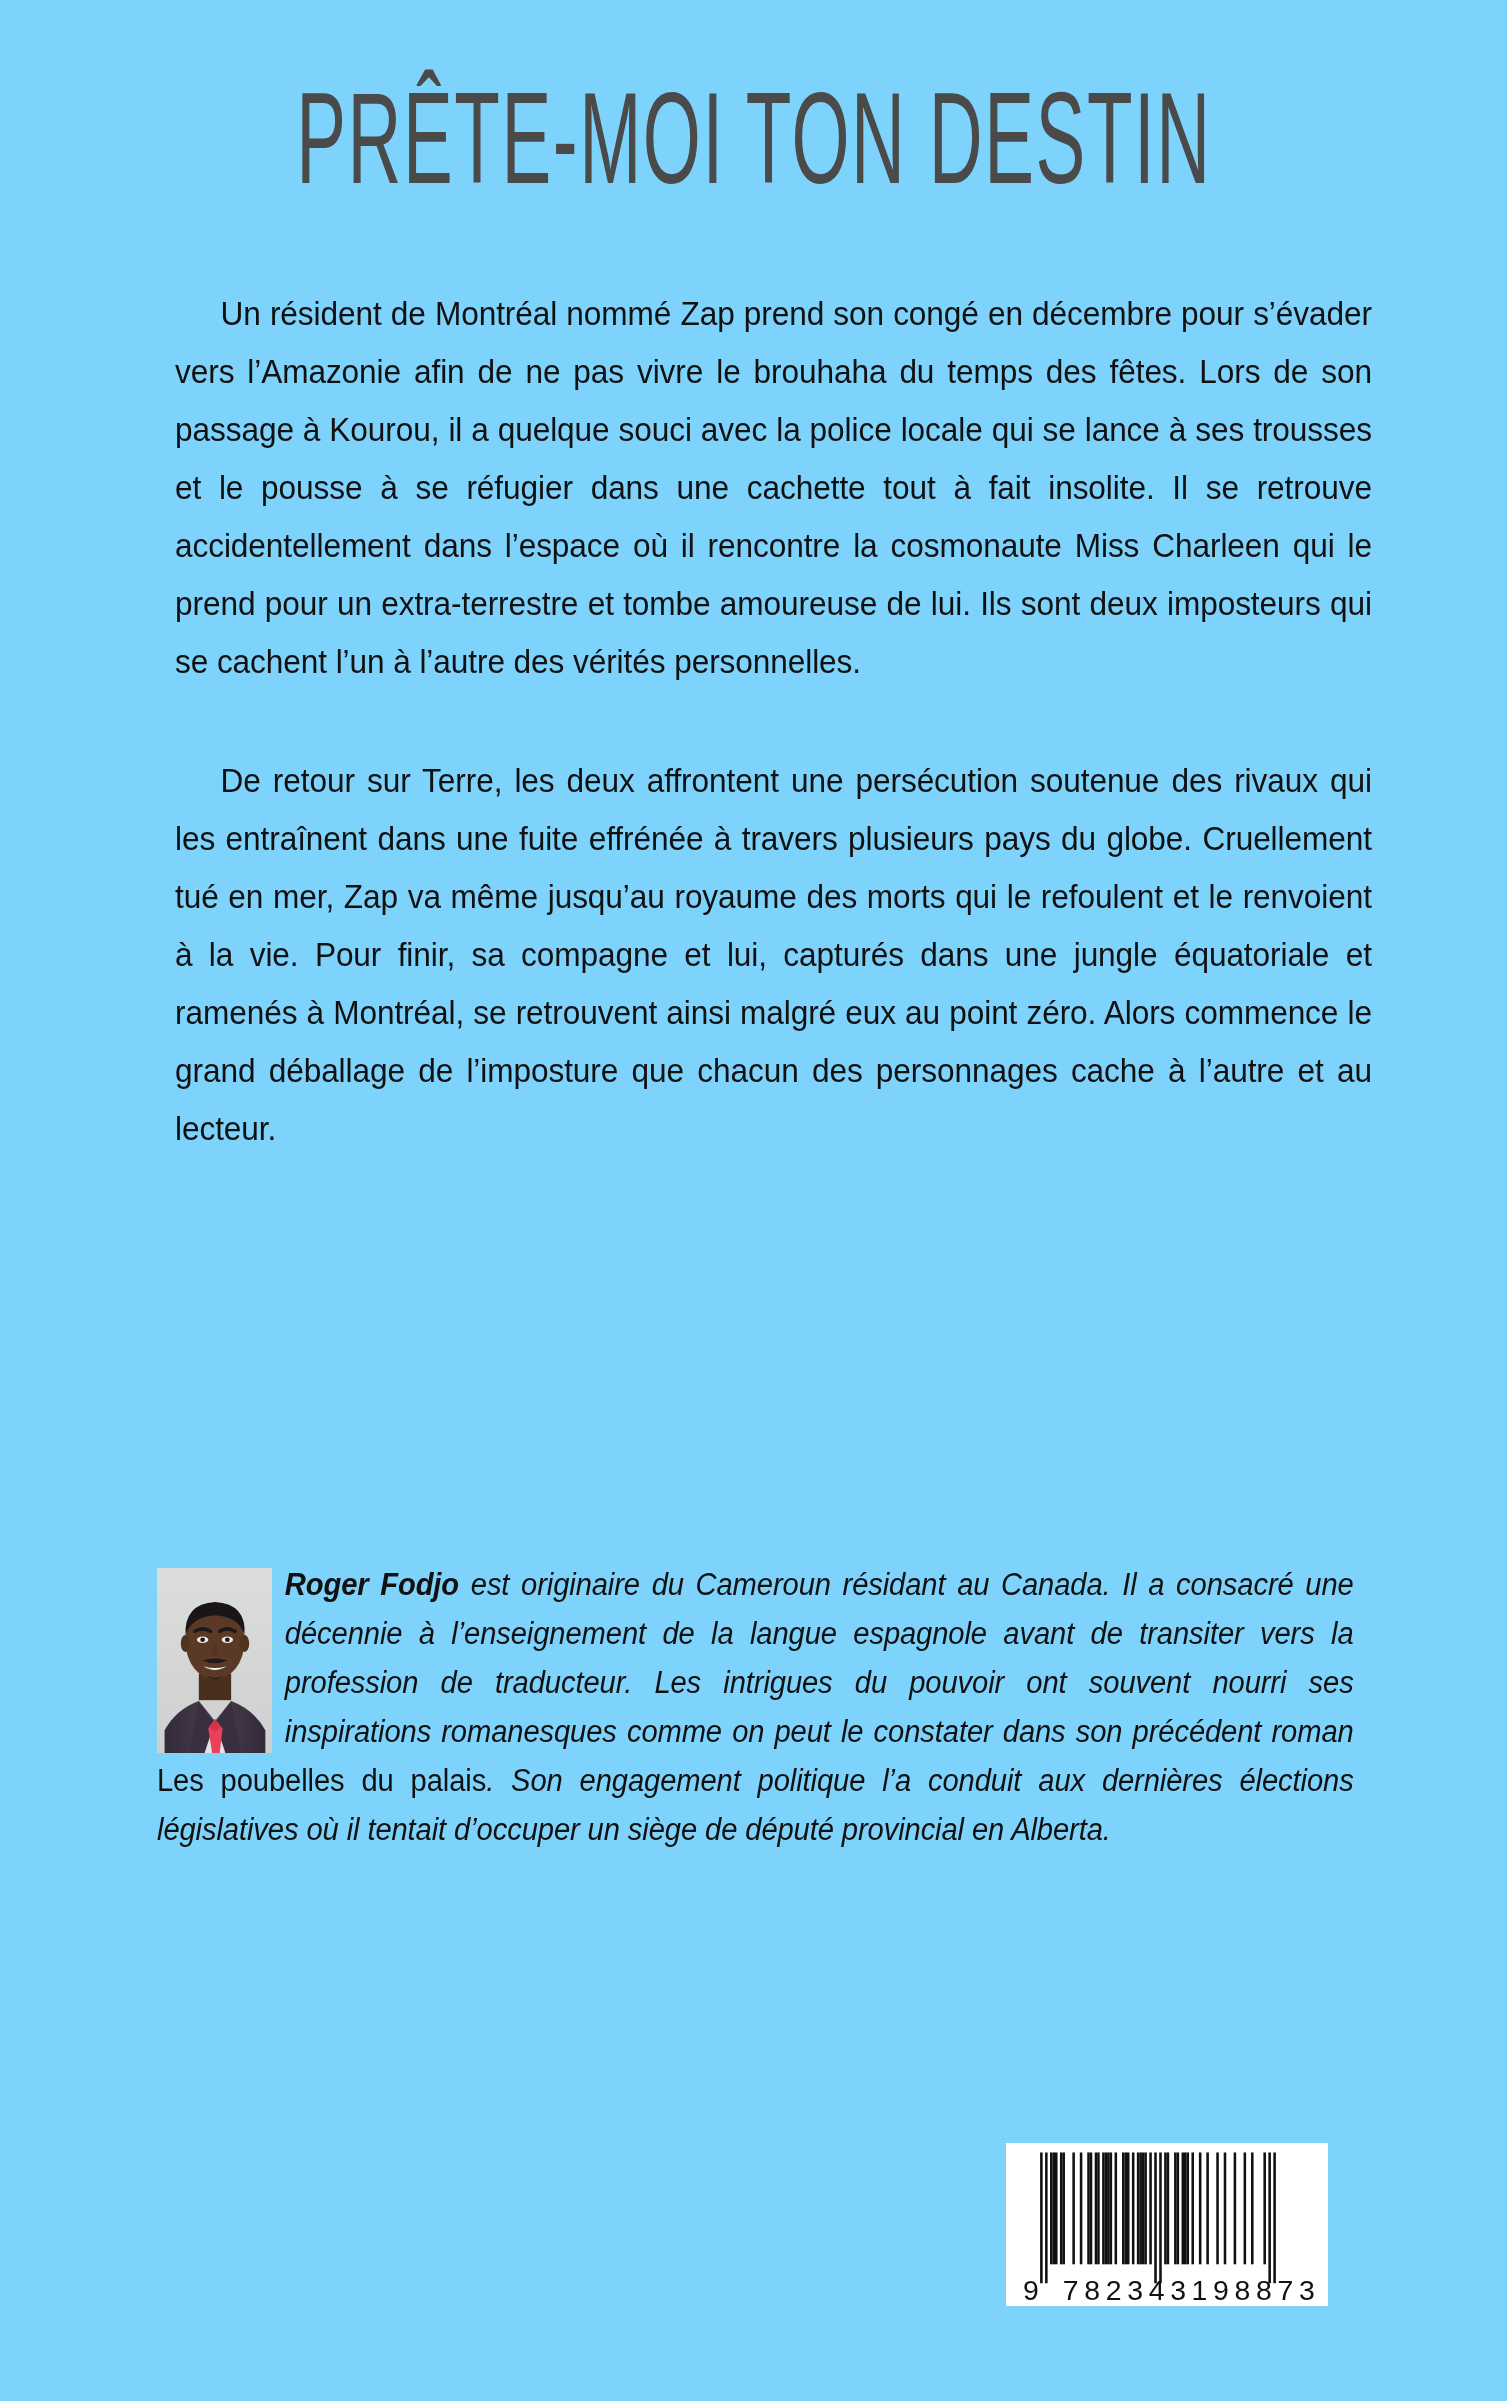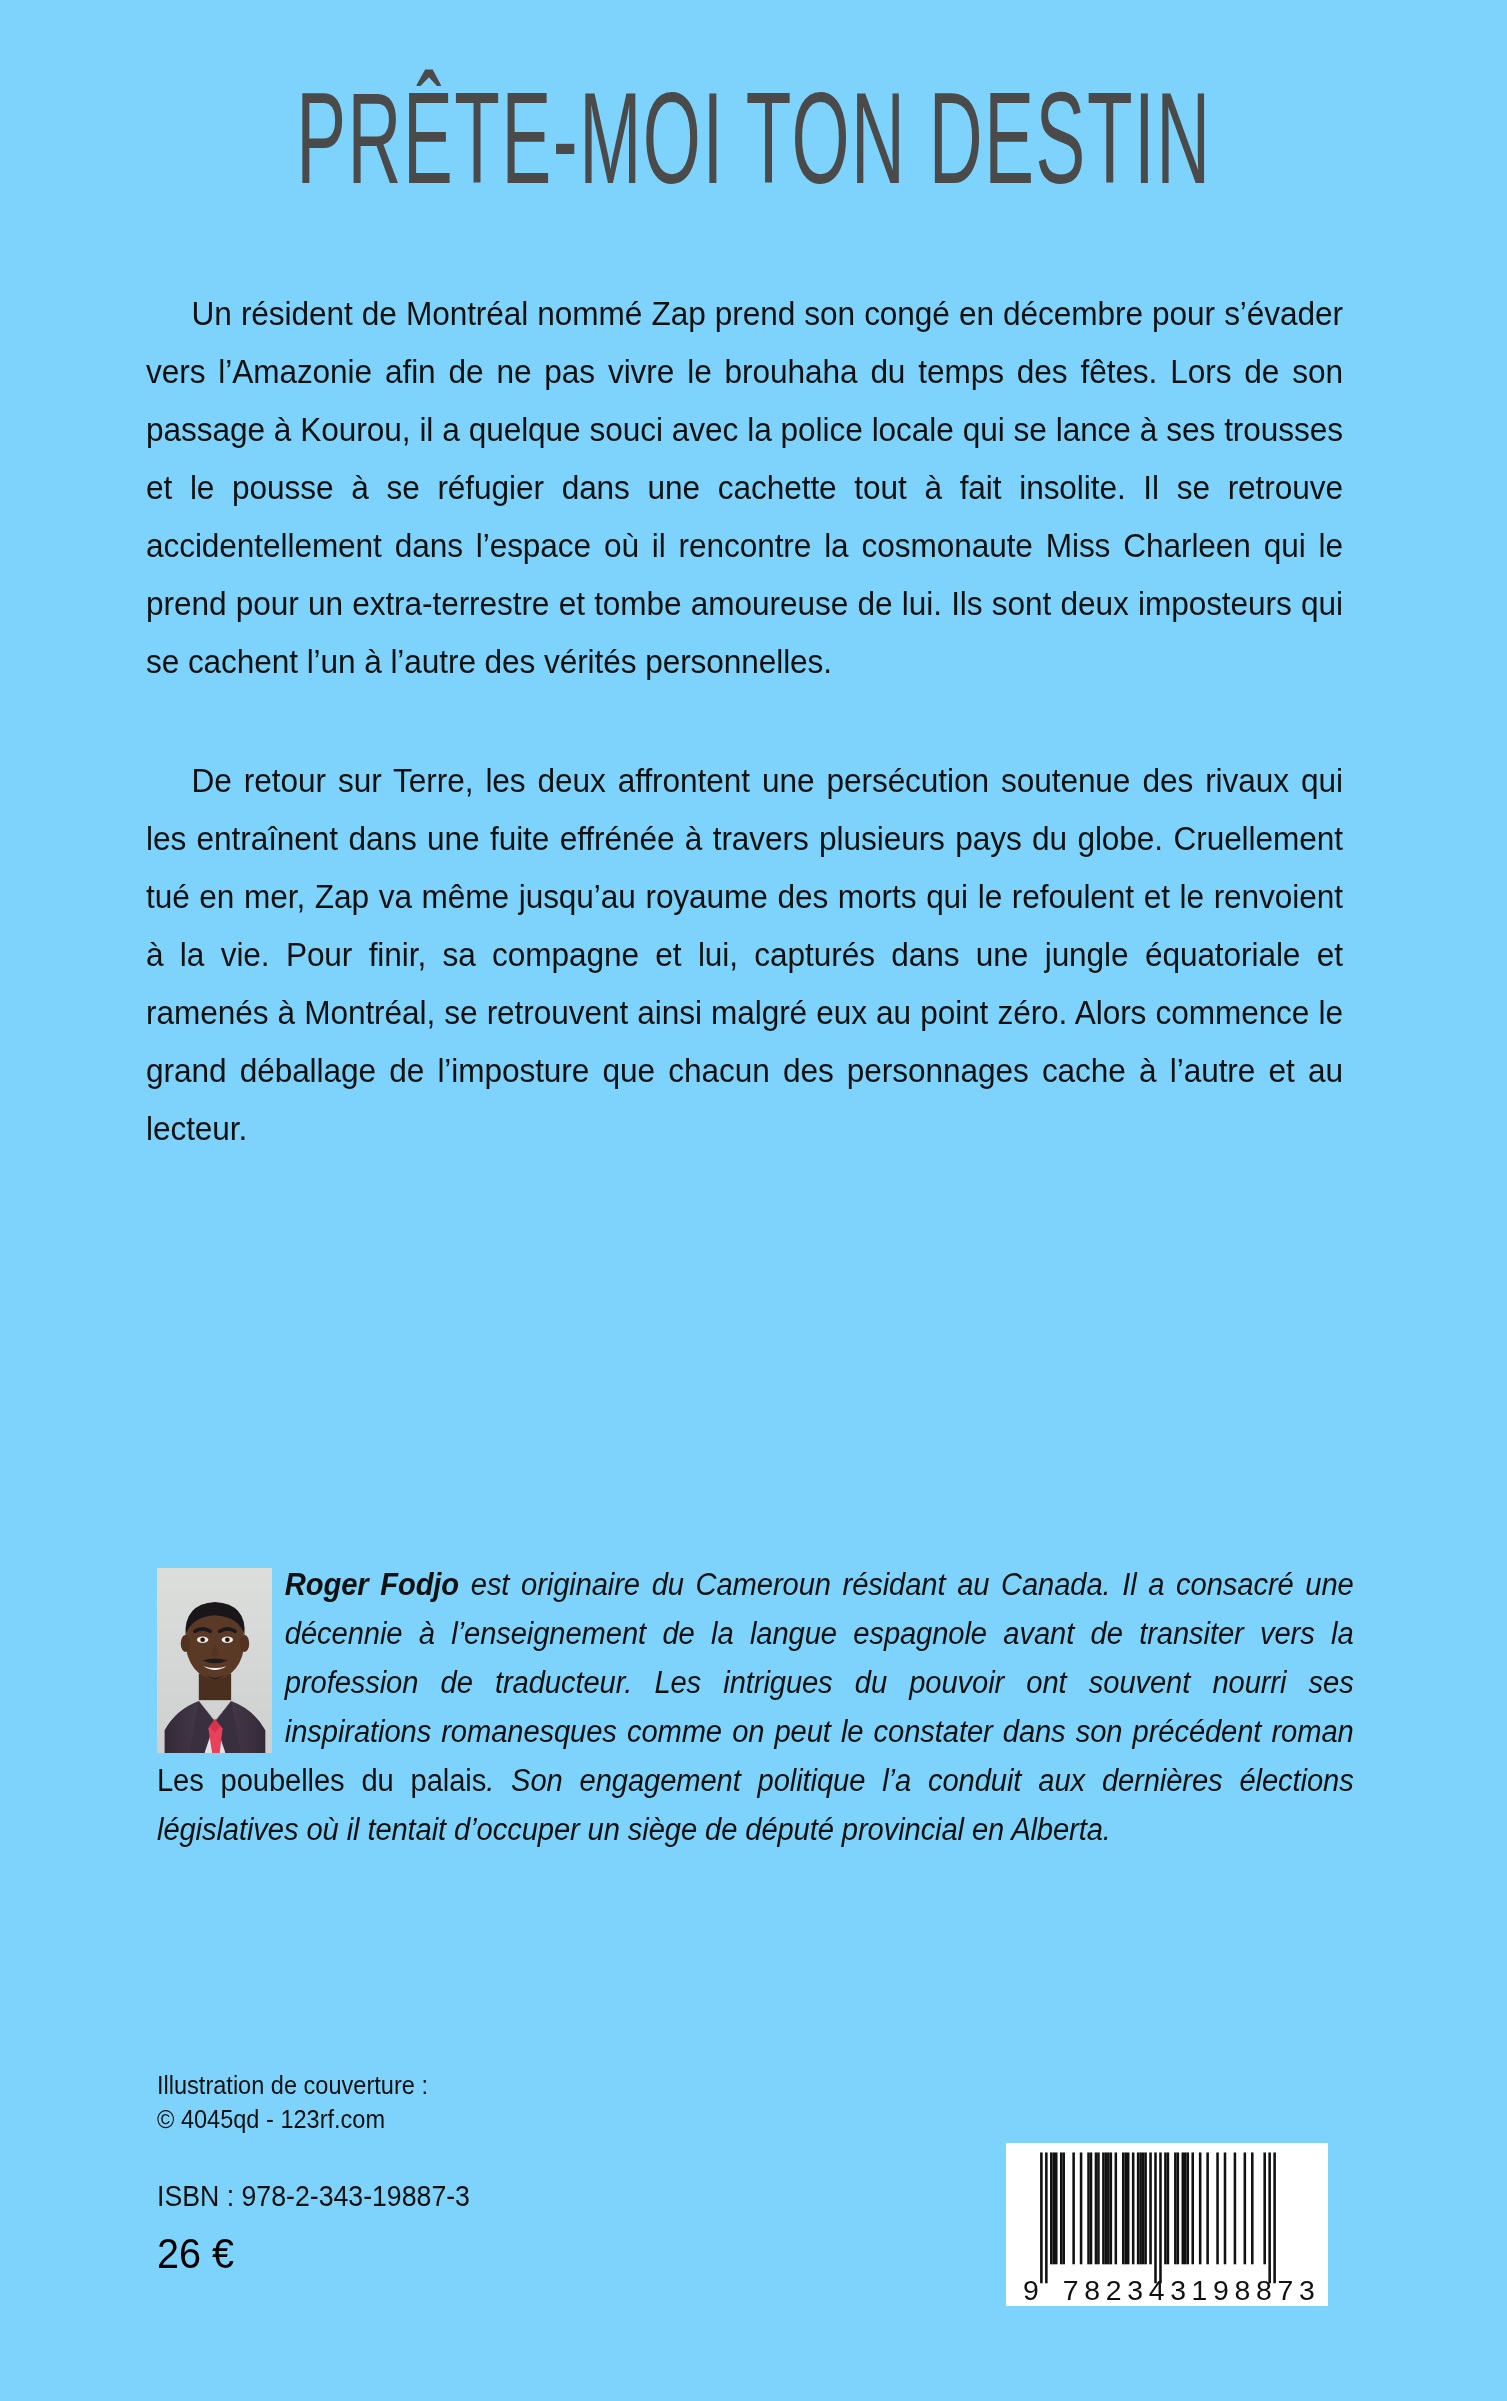--- a/index.html
+++ b/index.html
@@ -36,21 +36,21 @@
     color: #4a4a4a;
     font-weight: 300;
     transform: scaleX(0.82) scaleY(1.42);
     transform-origin: center top;
     white-space: nowrap;
   }
 
   
   .body-block {
     position: absolute;
-    left: 146px;
+    left: 175px;
     top: 284px;
     width: 1196px;
   }
 
   .para {
     font-family: "Liberation Sans", sans-serif;
     font-size: 34px;
     line-height: 58px;
     text-align: justify;
     text-justify: inter-word;
@@ -211,28 +211,20 @@
 
         <path d="M52 114 Q61 119 70 114 Q61 122 52 114 Z" fill="#241c1f"></path>
       </svg>
     </div>
 
     <div class="bio-text">
       <span class="bio-name">Roger Fodjo</span><span> est originaire du Cameroun résidant au Canada. Il a consacré une décennie à l’enseignement de la langue espagnole avant de transiter vers la profession de traducteur. Les intrigues du pouvoir ont souvent nourri ses inspirations romanesques comme on peut le constater dans son précédent roman </span><span class="bio-booktitle">Les poubelles du palais</span><span>. Son engagement politique l’a conduit aux dernières élections législatives où il tentait d’occuper un siège de député provincial en Alberta.</span>
     </div>
   </div>
 
-  <div class="footer">
-    <div class="credit">
-      <div>Illustration de couverture :</div>
-      <div>© 4045qd - 123rf.com</div>
-    </div>
-    <div class="isbn">ISBN : 978-2-343-19887-3</div>
-    <div class="price">26 €</div>
-  </div>
 
   <div class="barcode">
     <svg viewBox="0 0 340 172" preserveAspectRatio="none" aria-hidden="true">
       <rect x="0" y="0" width="340" height="172" fill="#ffffff"></rect>
       <g id="bars" fill="#111111">
           <rect x="36.00" y="10" width="2.70" height="138"></rect>
           <rect x="41.24" y="10" width="2.70" height="138"></rect>
           <rect x="46.48" y="10" width="2.70" height="118"></rect>
           <rect x="49.10" y="10" width="2.70" height="118"></rect>
           <rect x="51.72" y="10" width="2.70" height="118"></rect>

